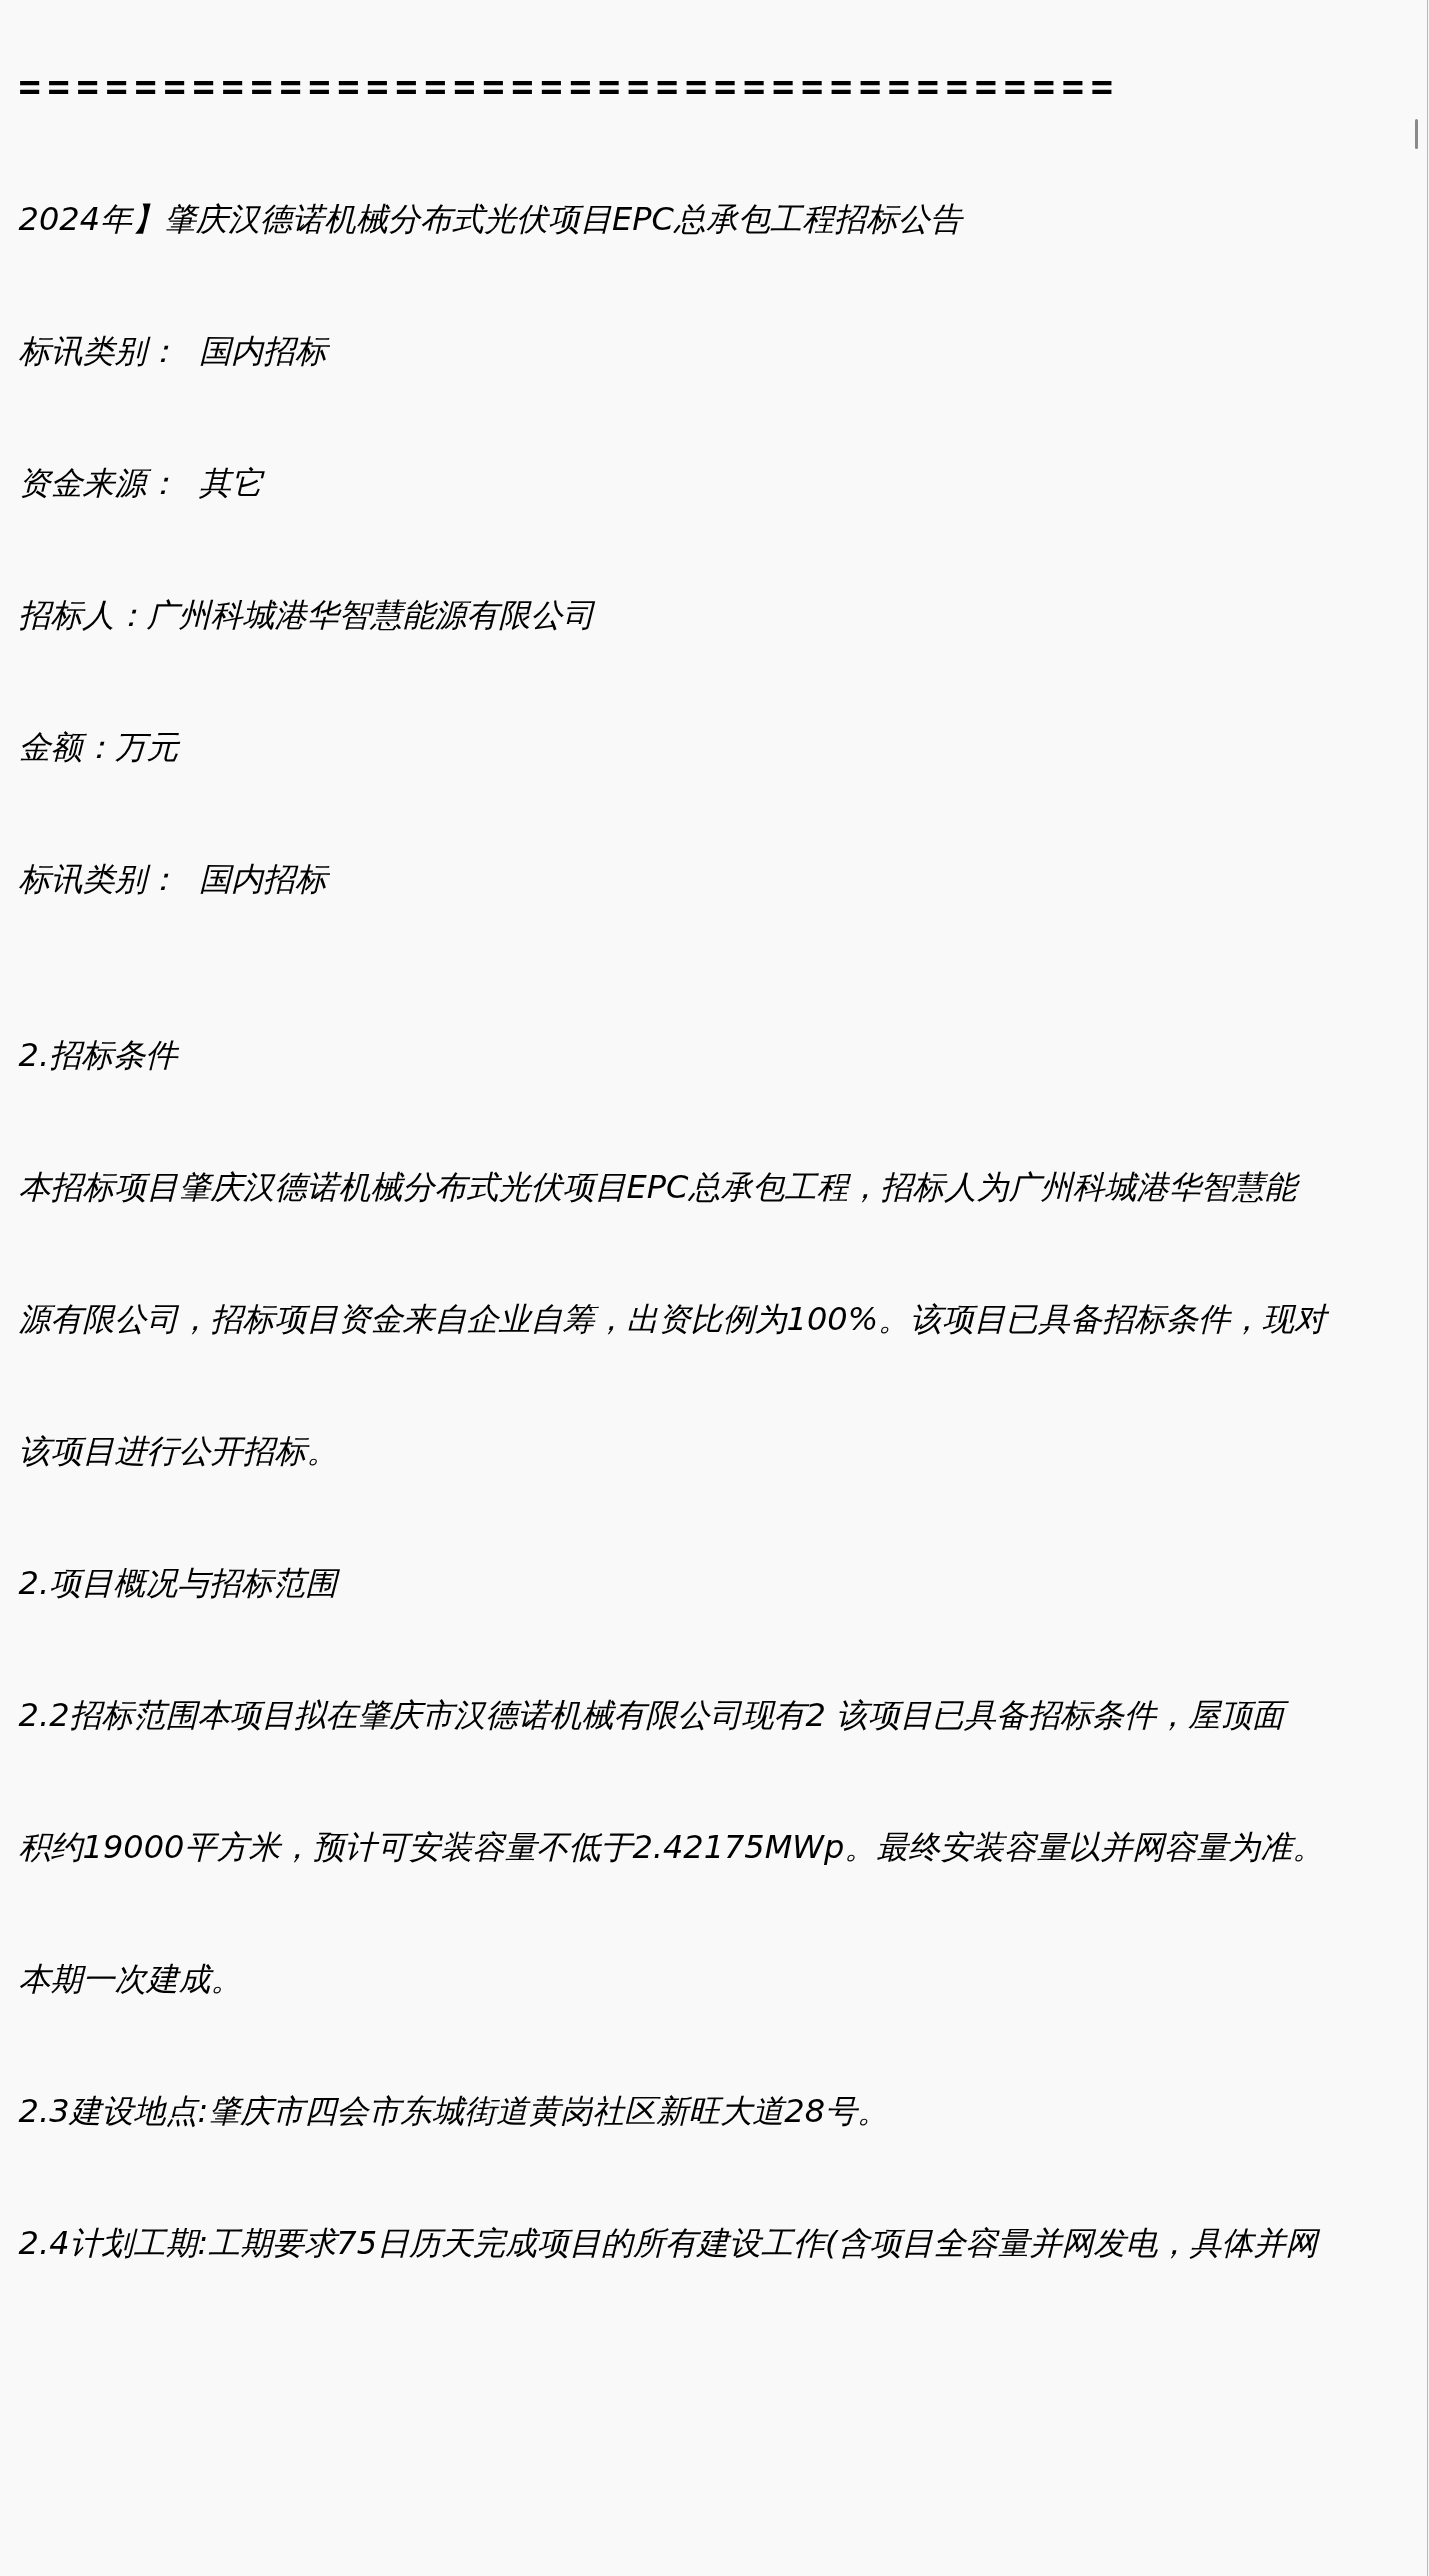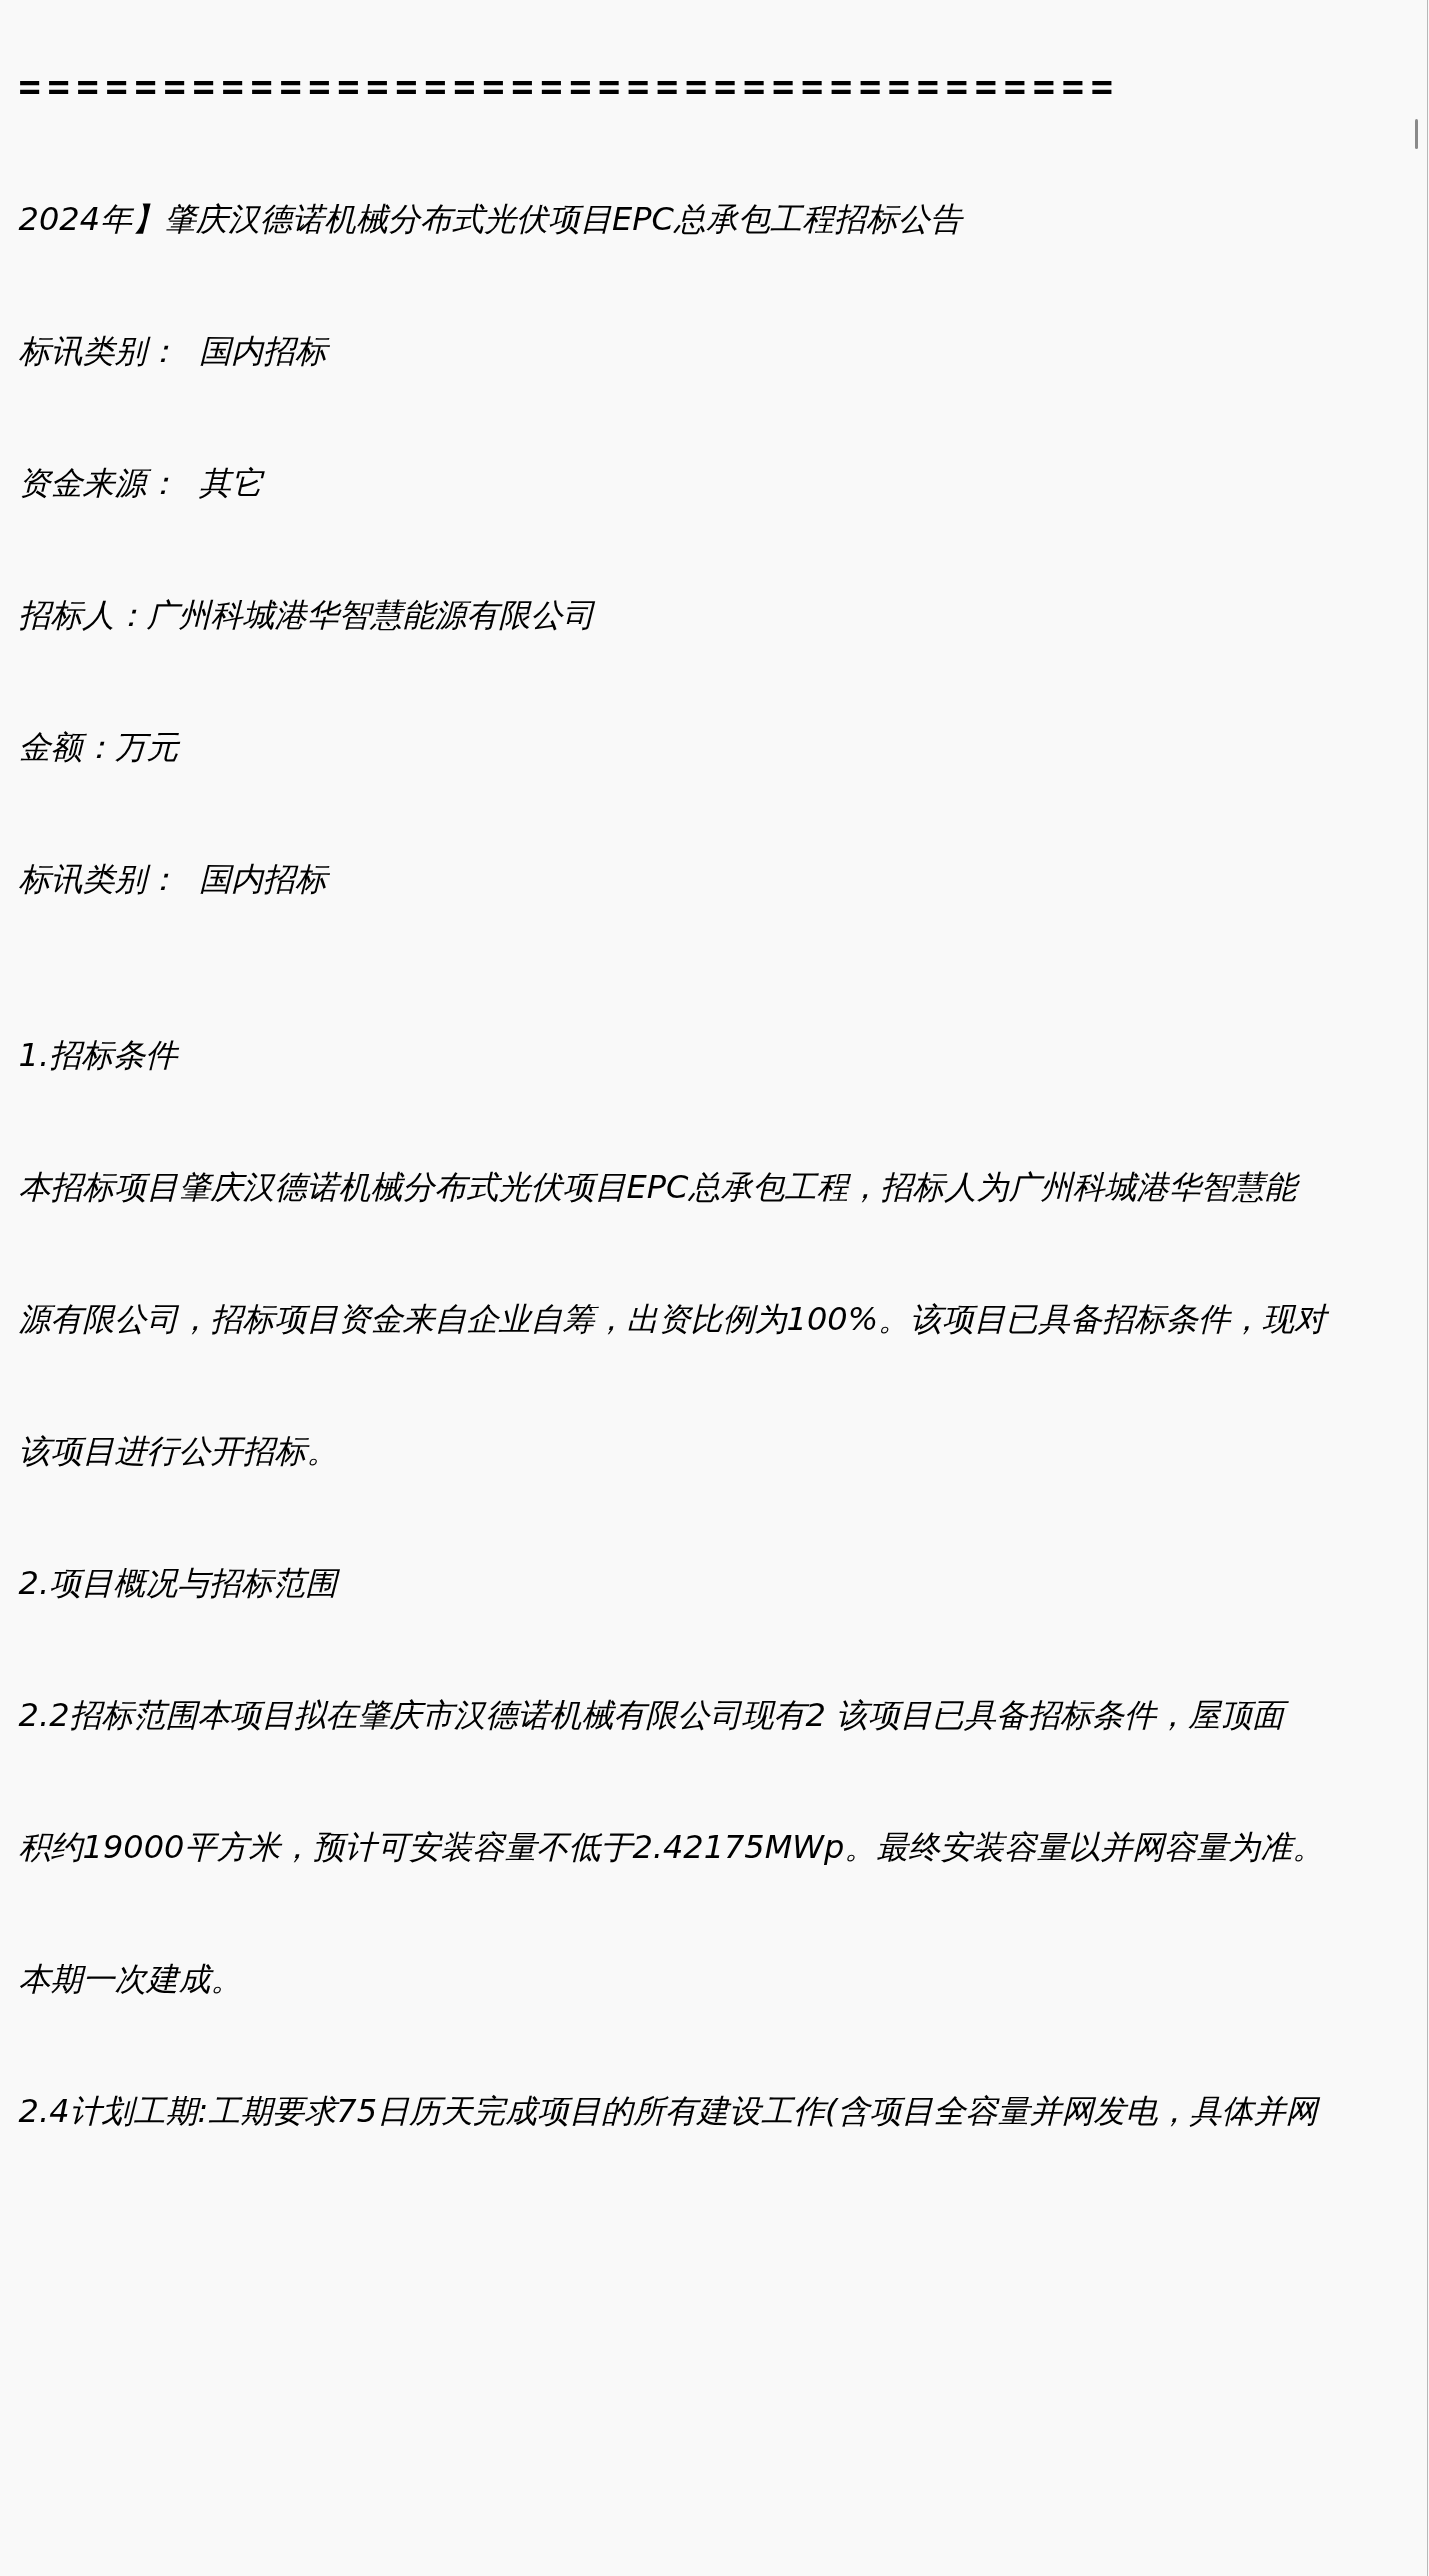--- a/index.html
+++ b/index.html
@@ -78,28 +78,29 @@
 <div class="viewport">
   <div class="doc">
     <span class="sep sep-top">==================================================</span>
     <span class="line">2024年】肇庆汉德诺机械分布式光伏项目EPC总承包工程招标公告</span>
     <span class="line">标讯类别：  国内招标</span>
     <span class="line">资金来源：  其它</span>
     <span class="line">招标人：广州科城港华智慧能源有限公司</span>
     <span class="line">金额：万元</span>
     <span class="line">标讯类别：  国内招标</span>
 
-    <span class="line">1.招标条件</span>
+    <span class="line">2.招标条件</span>
     <span class="line">本招标项目肇庆汉德诺机械分布式光伏项目EPC总承包工程，招标人为广州科城港华智慧能</span>
     <span class="line">源有限公司，招标项目资金来自企业自筹，出资比例为100%。该项目已具备招标条件，现对</span>
     <span class="line">该项目进行公开招标。</span>
     <span class="line">2.项目概况与招标范围</span>
     <span class="line">2.2招标范围本项目拟在肇庆市汉德诺机械有限公司现有2 该项目已具备招标条件，屋顶面</span>
     <span class="line">积约19000平方米，预计可安装容量不低于2.42175MWp。最终安装容量以并网容量为准。</span>
     <span class="line">本期一次建成。</span>
+    <span class="line">2.3建设地点:肇庆市四会市东城街道黄岗社区新旺大道28号。</span>
     <span class="line">2.4计划工期:工期要求75日历天完成项目的所有建设工作(含项目全容量并网发电，具体并网</span>
     
     
     
     
     
     
     
     
     

